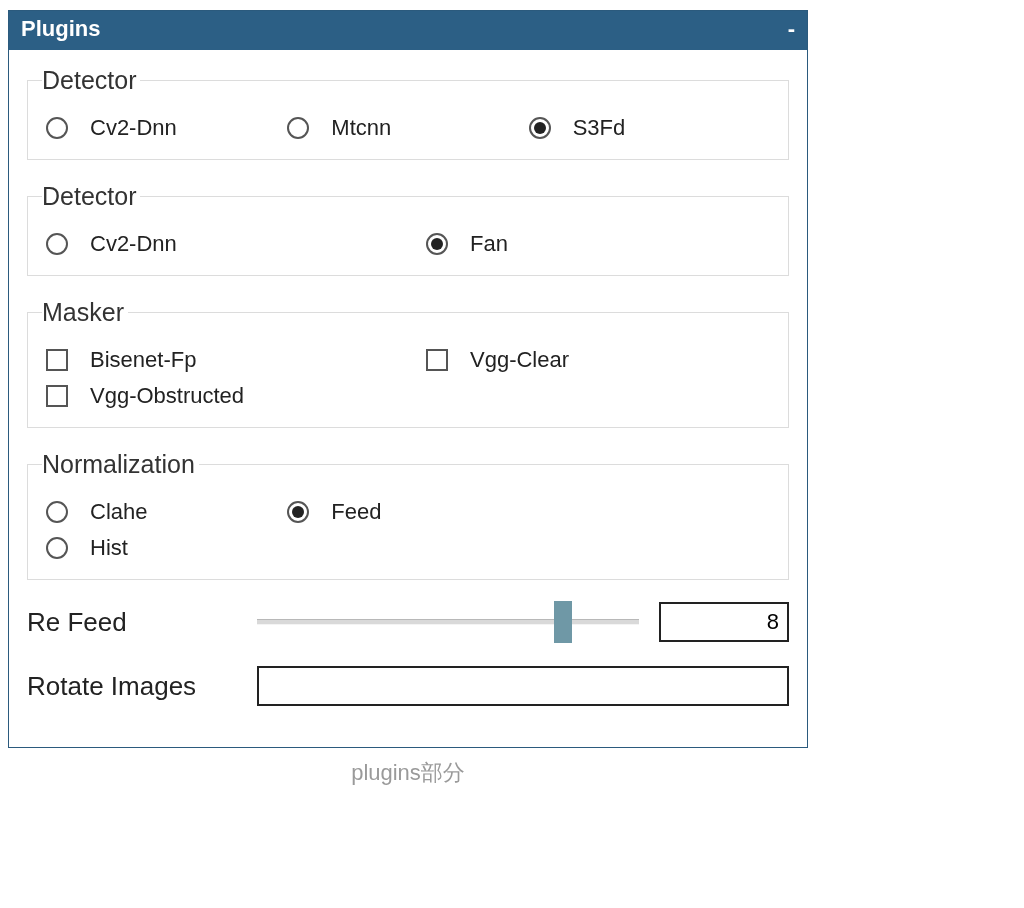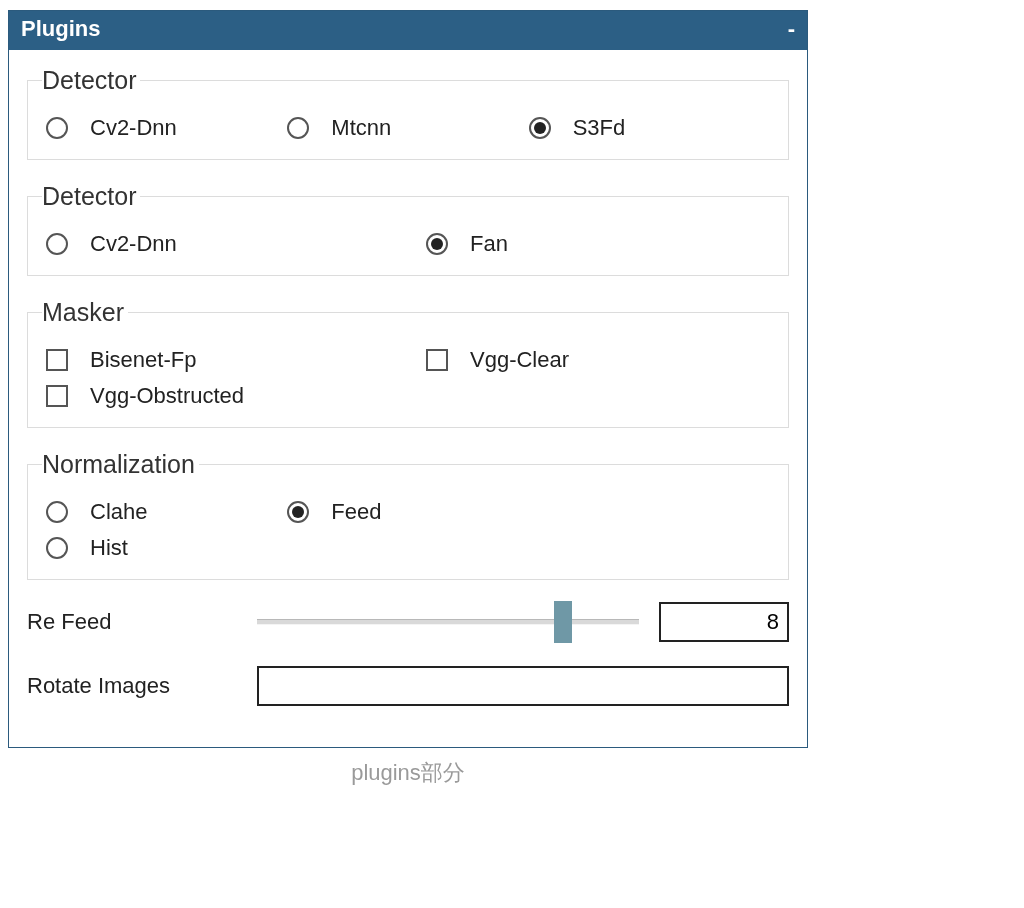--- a/index.html
+++ b/index.html
@@ -102,21 +102,21 @@
     justify-content: center;
     flex-shrink: 0;
   }
   
   .field-row {
     display: flex;
     align-items: center;
     margin: 4px 0 24px 0;
   }
   .field-label {
-    font-size: 22px;
+    font-size: 26px;
     color: #222222;
     width: 230px;
     flex-shrink: 0;
   }
   .slider-wrap {
     flex: 1;
     position: relative;
     height: 38px;
     display: flex;
     align-items: center;

